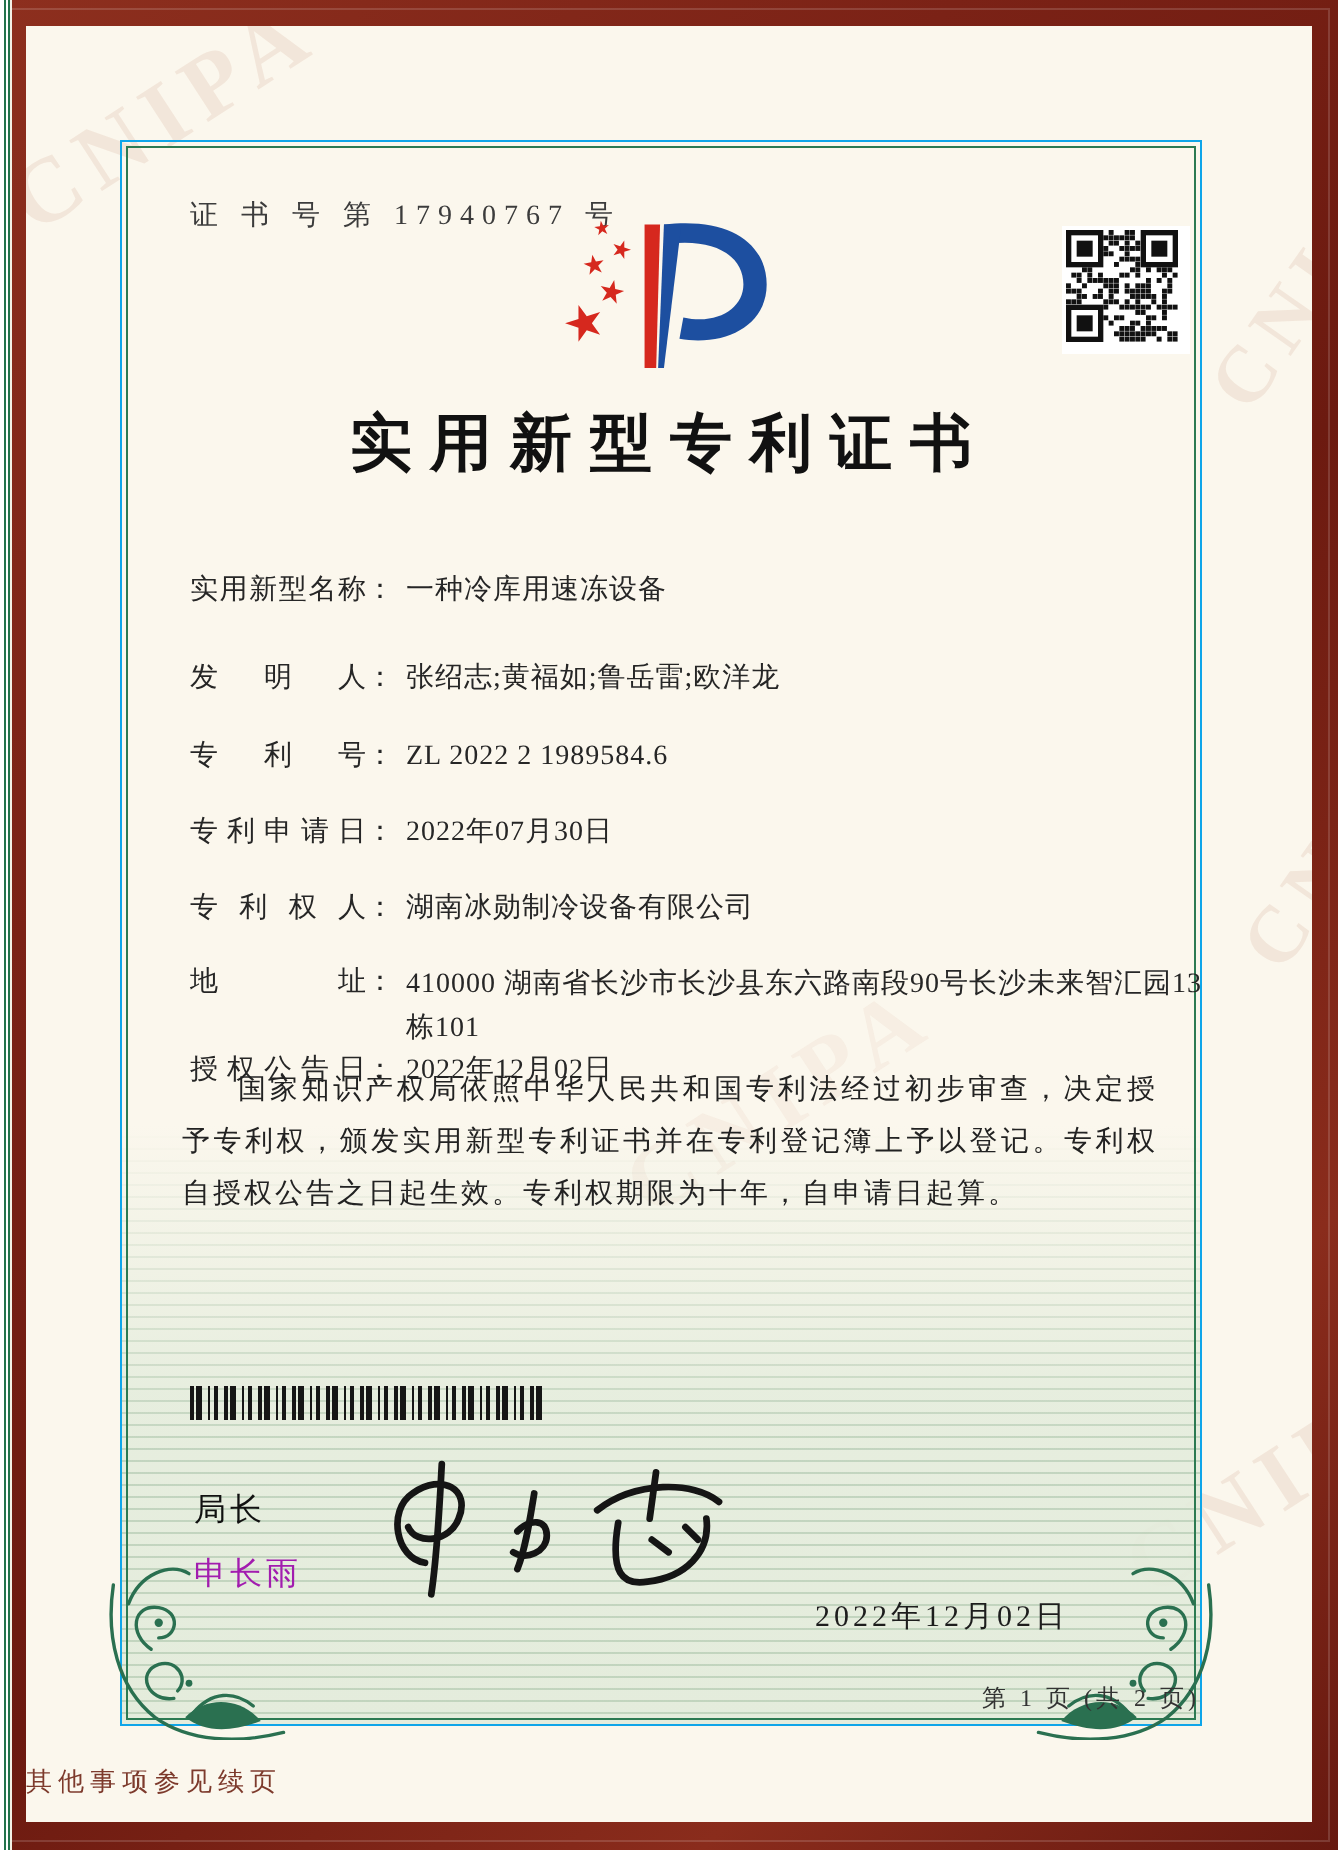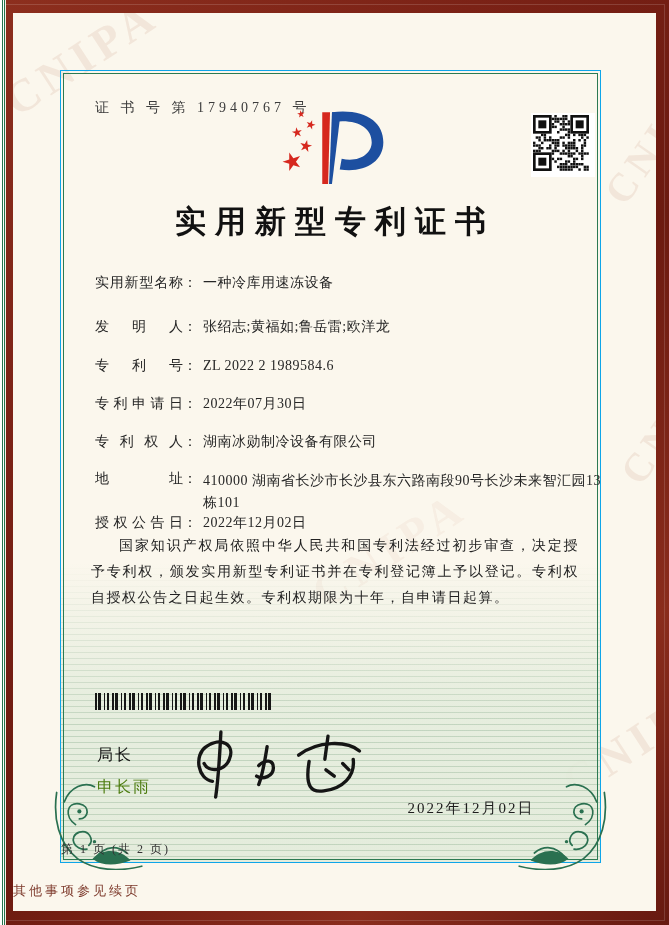--- a/index.html
+++ b/index.html
@@ -59,44 +59,44 @@
   }
   .logo{position:absolute;left:50%;top:34px;margin-left:-63px;width:126px;height:92px;z-index:4;}
   .qr{position:absolute;left:470px;top:42px;width:60px;height:60px;background:#fff;padding:2px;z-index:4;}
   .qr svg{display:block;width:56px;height:56px;}
   .title{
     position:absolute;left:0;right:0;top:130px;z-index:4;
     text-align:center;font-size:31px;font-weight:700;color:#111;
     letter-spacing:9px;text-indent:9px;
   }
   .rows{position:absolute;left:34px;right:20px;top:0;z-index:4;font-size:14px;color:#262626;}
-  .frow{position:absolute;left:0;right:12px;white-space:nowrap;}
+  .frow{position:absolute;left:0;right:12px;white-space:nowrap;margin-top:12px;}
   .r1{top:203px}.r2{top:247px}.r3{top:286px}.r4{top:324px}.r5{top:362px}.r6{top:399px}.r7{top:443px}
   .flabel{
     display:inline-block;width:88px;text-align:justify;text-align-last:justify;
     vertical-align:top;color:#262626;
   }
   .colon{display:inline-block;margin-right:6px;}
   .fval{letter-spacing:.5px;}
   .fval-wrap{display:inline-block;width:402px;white-space:normal;line-height:22px;vertical-align:top;letter-spacing:.5px;}
   .grant-no-group{position:absolute;left:252px;top:0;}
   .paras{
     position:absolute;left:30px;right:21px;top:462px;z-index:4;
     font-size:14px;line-height:26px;color:#222;letter-spacing:1.5px;text-align:justify;
   }
   .paras p{margin:0;text-indent:2em;}
   .barcode{
     position:absolute;left:34px;top:622px;width:178px;height:17px;z-index:4;
     background:repeating-linear-gradient(90deg,#161616 0 2px,transparent 2px 3px,#161616 3px 6px,transparent 6px 9px,#161616 9px 10px,transparent 10px 12px,#161616 12px 14px,transparent 14px 17px);
   }
   .sig-title{position:absolute;left:36px;top:674px;font-size:16px;color:#111;z-index:4;letter-spacing:2px;}
-  .sig-name{position:absolute;left:36px;top:706px;font-size:16px;color:#4d7c0f;z-index:4;letter-spacing:2px;}
+  .sig-name{position:absolute;left:36px;top:706px;font-size:16px;color:#a21caf;z-index:4;letter-spacing:2px;}
   .sig-hand{position:absolute;left:120px;top:652px;width:210px;height:80px;z-index:4;}
   .issue-date{position:absolute;left:290px;top:728px;width:240px;text-align:center;font-size:15px;color:#1d1d1d;letter-spacing:2px;z-index:4;}
-  .page-ind{position:absolute;left:0;right:0;top:770px;text-align:left;font-size:12px;color:#333;letter-spacing:2px;z-index:4;font-family:Liberation Serif, serif;}
+  .page-ind{position:absolute;left:0;right:0;top:770px;text-align:right;font-size:12px;color:#333;letter-spacing:2px;z-index:4;font-family:Liberation Serif, serif;}
   .cont-note{
     position:absolute;left:0;right:0;top:869px;z-index:4;
     font-size:13px;color:#7d3a2c;letter-spacing:3px;
   }
 </style>
 </head>
 <body>
 
 <div class="frame">
   <div class="frame-bevel"></div>

